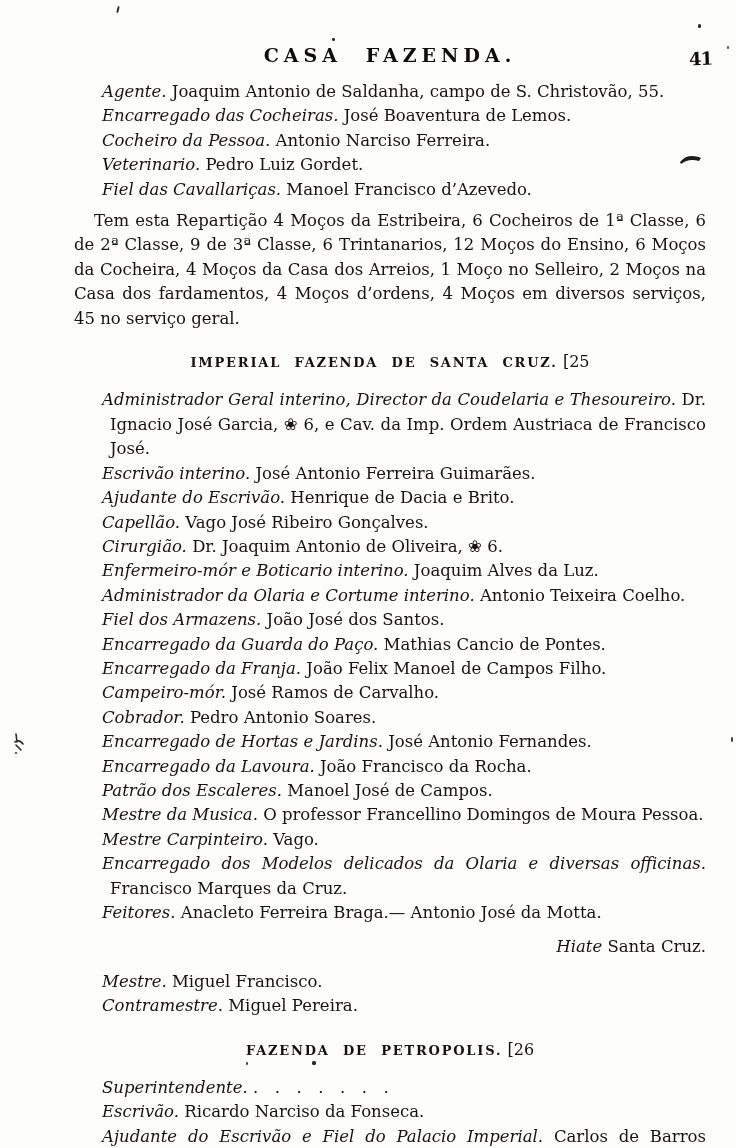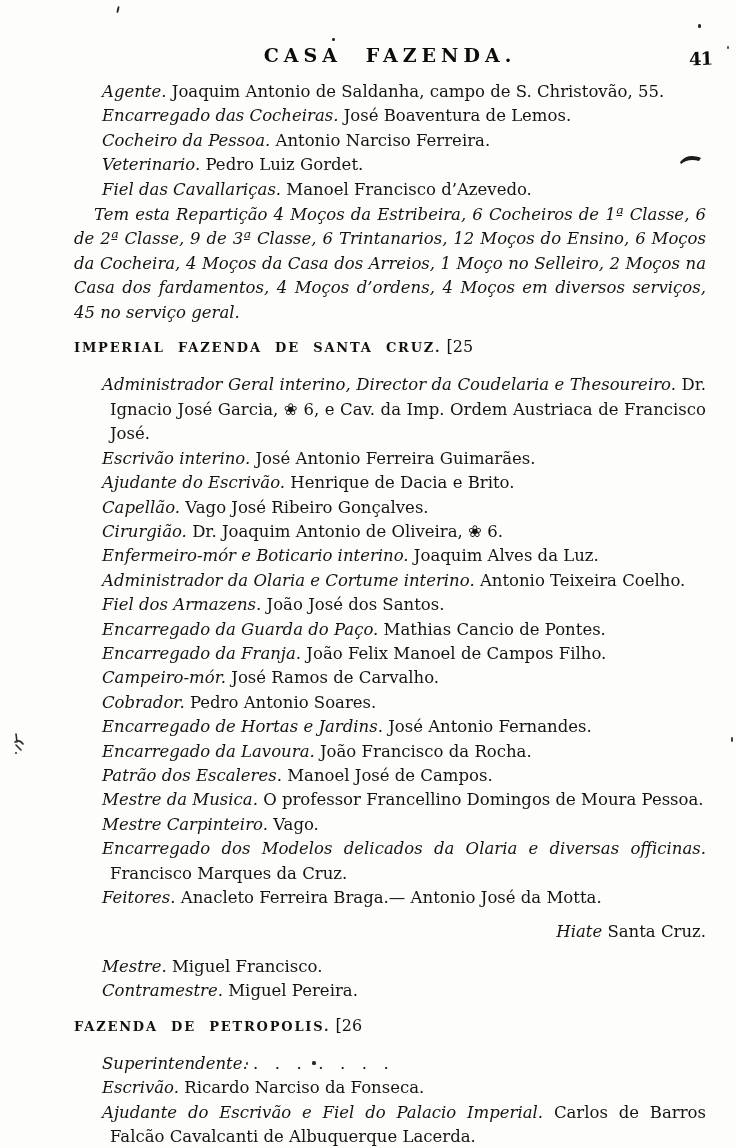--- a/index.html
+++ b/index.html
@@ -30,27 +30,27 @@
     transform:rotate(-2deg);
   }
   .body-col{font-size:16.5px;line-height:24.4px;}
   .entries{margin:0;}
   .entry{
     padding-left:36px;text-indent:-36px;
     text-align:justify;
   }
   .entry .label{font-style:italic;margin-left:28px;}
   .para{
-    margin:1px 0 0 0;
+    margin:7px 0 0 0;
     text-indent:20px;
     text-align:justify;
-    font-style:italic;
   }
   .heading{
-    margin:10px 0 13px 0;
+    text-align:center;
+    margin:19px 0 13px 0;
     white-space:nowrap;
   }
   .h-text{
     font-size:13px;font-weight:700;
     letter-spacing:1.8px;word-spacing:7px;
     color:#14110e;
   }
   .h-ref{font-size:16px;font-weight:400;letter-spacing:0;}
   .subheading{text-align:right;margin:10px 0 10px 0;}
   .sub-i{font-style:italic;}

